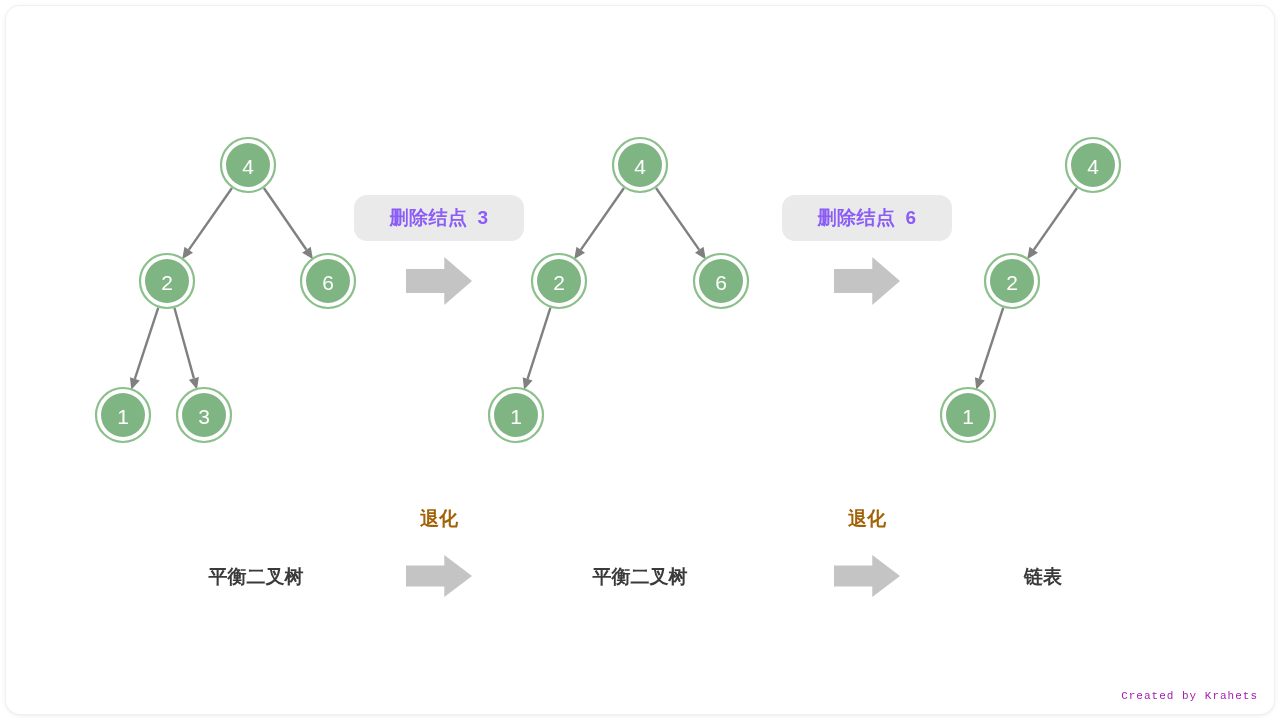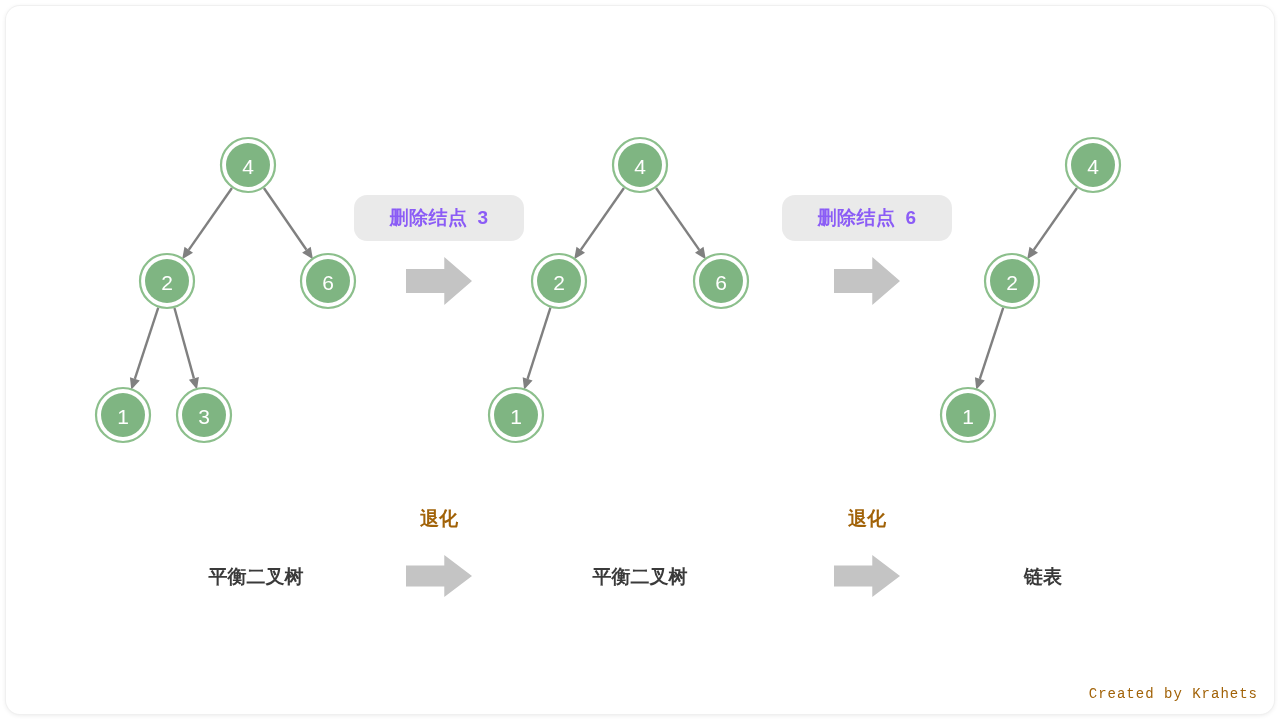--- a/index.html
+++ b/index.html
@@ -111,23 +111,23 @@
     white-space: nowrap;
     text-align: right;
     transform: translateX(-50%);
     font-family: Liberation Mono, monospace;
   }
 
   .watermark {
     position: absolute;
     right: 22px;
     bottom: 18px;
-    color: #a16207;
+    color: #a21caf;
     font-family: "Liberation Mono", "DejaVu Sans Mono", monospace;
-    font-size: 14px;
+    font-size: 11px;
     letter-spacing: 1px;
     white-space: nowrap;
   }
 </style>
 </head>
 <body>
 
 <div id="canvas">
 
   <div class="card"></div>

